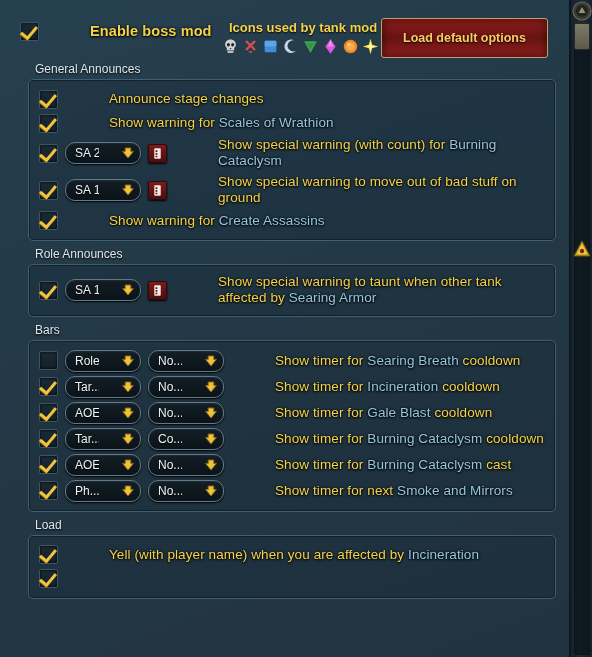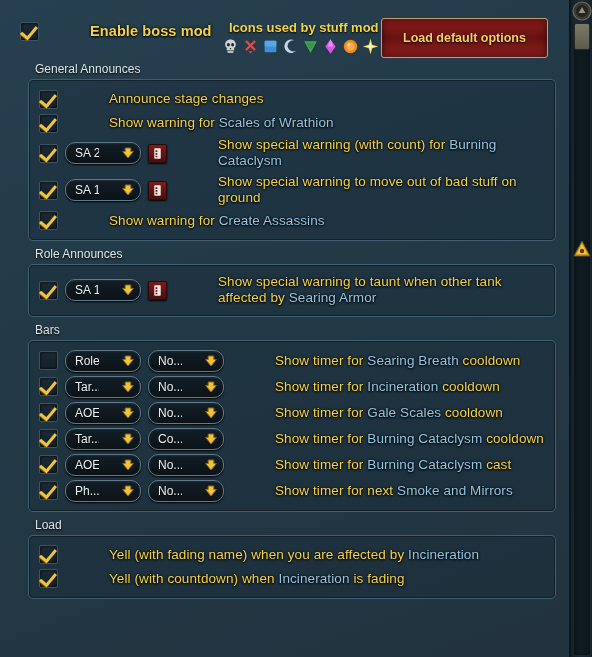--- a/index.html
+++ b/index.html
@@ -277,21 +277,21 @@
 <div class="panel">
   <div class="panel-inner">
 
     <div class="topbar">
 
       <div class="check-row">
         <div class="cb on"></div>
         <span class="lbl big">Enable boss mod</span>
       </div>
 
-      <div class="icons-title">Icons used by stuff mod</div>
+      <div class="icons-title">Icons used by tank mod</div>
 
       <div class="icons-strip">
         <svg class="ricon" viewBox="0 0 16 16">
           <path d="M8 1.5c3 0 5 2 5 4.6 0 1.7-.8 2.6-1.6 3.2l.2 2.2H4.4l.2-2.2C3.8 8.7 3 7.8 3 6.1 3 3.5 5 1.5 8 1.5z" fill="#cfd3d6"></path>
           <ellipse cx="6" cy="6.4" rx="1.4" ry="1.7" fill="#222"></ellipse>
           <ellipse cx="10" cy="6.4" rx="1.4" ry="1.7" fill="#222"></ellipse>
           <path d="M7.2 9.3h1.6l-.4 1.3h-.8z" fill="#333"></path>
           <rect x="5" y="12" width="6" height="2" rx="1" fill="#b9bdc0"></rect>
         </svg>
         <svg class="ricon" viewBox="0 0 16 16">
@@ -465,21 +465,21 @@
                 </span>
               </div>
               <div class="dd dd-w2">
                 <span class="dd-text">No...</span>
                 <span class="dd-arrow">
                   <svg viewBox="0 0 16 16" width="16" height="16">
                     <path d="M8 13 L2.6 6.5 H5.2 V3 h5.6 v3.5 h2.6 Z" fill="#f0c23c" stroke="#8a6a12" stroke-width="1"></path>
                   </svg>
                 </span>
               </div>
-              <div class="lbl"><span>Show timer for </span><span class="spell">Gale Scales</span><span> cooldown</span></div>
+              <div class="lbl"><span>Show timer for </span><span class="spell">Gale Blast</span><span> cooldown</span></div>
             </div>
             <div class="row">
               <div class="cb on"></div>
               <div class="dd dd-w1">
                 <span class="dd-text">Tar...</span>
                 <span class="dd-arrow">
                   <svg viewBox="0 0 16 16" width="16" height="16">
                     <path d="M8 13 L2.6 6.5 H5.2 V3 h5.6 v3.5 h2.6 Z" fill="#f0c23c" stroke="#8a6a12" stroke-width="1"></path>
                   </svg>
                 </span>
@@ -534,25 +534,24 @@
               </div>
               <div class="lbl"><span>Show timer for next </span><span class="spell">Smoke and Mirrors</span></div>
             </div>
           </div>
         </div>
         <div class="section">
           <div class="section-title">Load</div>
           <div class="section-body">
             <div class="row">
               <div class="cb on"></div>
-              <div class="lbl"><span>Yell (with fading name) when you are affected by </span><span class="spell">Incineration</span></div>
-            </div>
-            <div class="row">
-              <div class="cb on"></div>
-              <div class="lbl"><span>Yell (with countdown) when </span><span class="spell">Incineration</span><span> is fading</span></div>
+              <div class="lbl"><span>Yell (with player name) when you are affected by </span><span class="spell">Incineration</span></div>
+            </div>
+            <div class="row">
+              <div class="cb on"></div>
             </div>
           </div>
         </div>
       </div>
 
   </div>
 </div>
 
 <div class="scroll">
   <svg class="scroll-up" viewBox="0 0 20 20">

